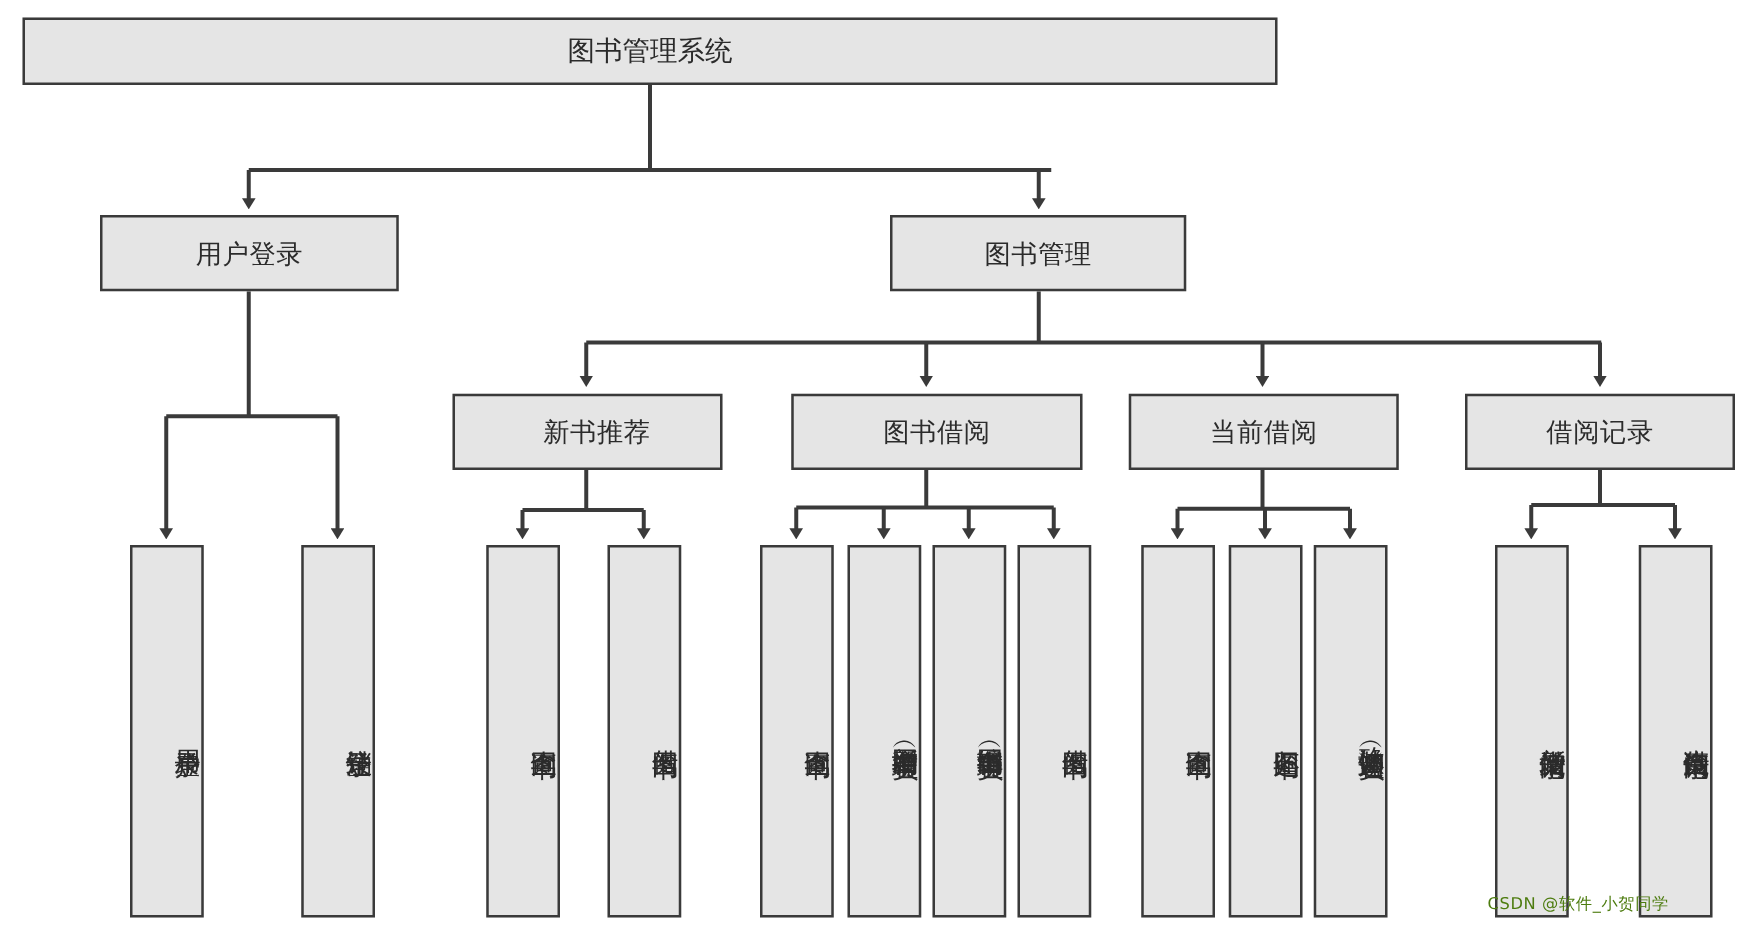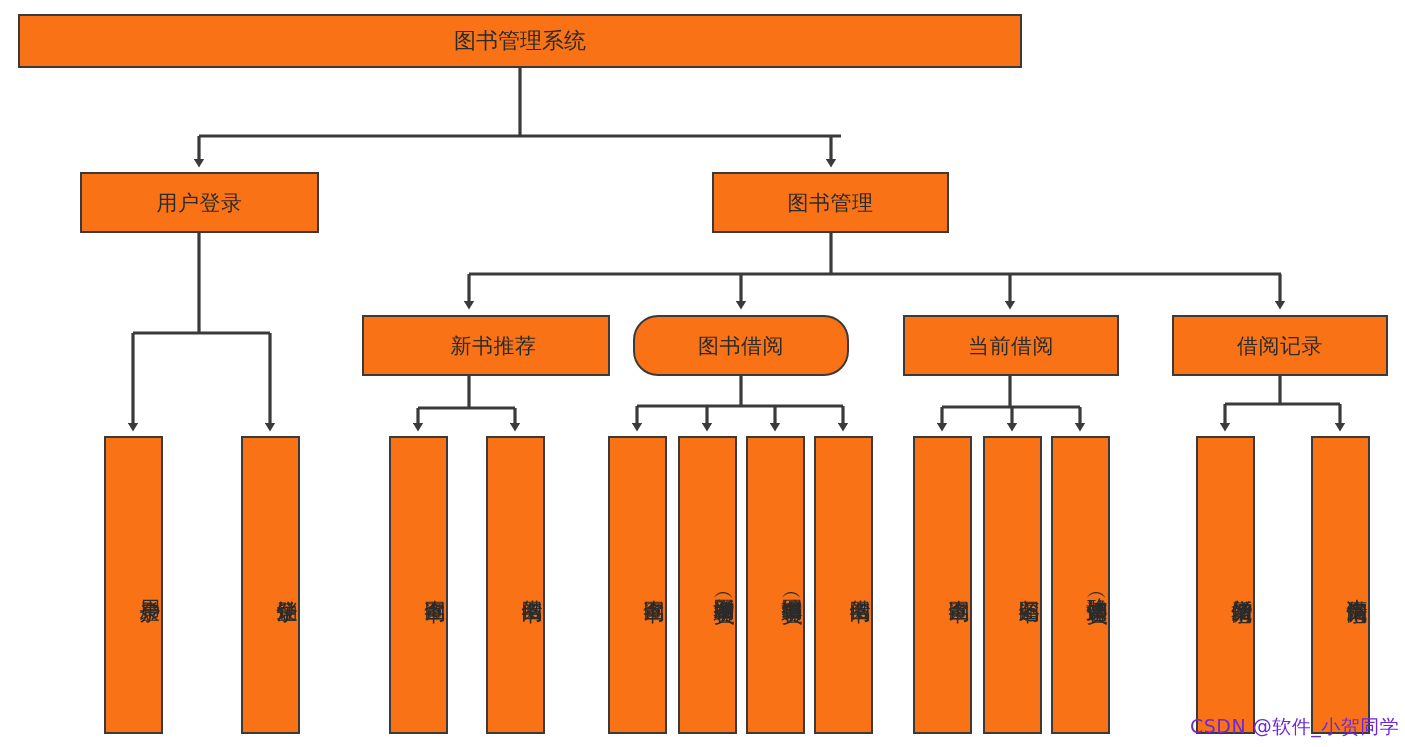--- a/index.html
+++ b/index.html
@@ -20,21 +20,21 @@
     left: 0;
     top: 0;
     width: 1405px;
     height: 747px;
     pointer-events: none;
   }
   .node {
     position: absolute;
     box-sizing: border-box;
     border: 2px solid #3a3a3a;
-    background: #f97316;
+    background: #e5e5e5;
     display: flex;
     align-items: center;
     justify-content: center;
     color: #2b2b2b;
   }
   .node.h {
     font-size: 21px;
     letter-spacing: 0.5px;
   }
   .node.root {
@@ -52,22 +52,22 @@
     justify-content: center;
   }
   .node.v .vtxt {
     writing-mode: vertical-rl;
     text-orientation: upright;
     white-space: normal;
     text-align: center;
   }
   .watermark {
     position: absolute;
-    font-size: 19px;
-    color: #6d28d9;
+    font-size: 13px;
+    color: #4d7c0f;
     white-space: nowrap;
     letter-spacing: 0.5px;
   }
 </style>
 </head>
 <body>
 
 <div id="canvas">
 
   <svg id="wires" viewBox="0 0 1405 747" xmlns="http://www.w3.org/2000/svg">
@@ -125,25 +125,25 @@
   </div>
 
   <div class="node h" style="left:80px; top:172px; width:239px; height:61px;">
     <span>用户登录</span>
   </div>
 
   <div class="node h" style="left:712px; top:172px; width:237px; height:61px;">
     <span>图书管理</span>
   </div>
 
-  <div class="node h" style="left:362px; top:315px; width:248px; height:61px;padding-left:15px;">
+  <div class="node h" style="left:362px; top:315px; width:216px; height:61px;padding-left:15px;">
     <span>新书推荐</span>
   </div>
 
-  <div class="node h" style="left:633px; top:315px; width:216px; height:61px;border-radius:25px;">
+  <div class="node h" style="left:633px; top:315px; width:233px; height:61px;">
     <span>图书借阅</span>
   </div>
 
   <div class="node h" style="left:1172px; top:315px; width:216px; height:61px;">
     <span>借阅记录</span>
   </div>
 
   <div class="node h" style="left:903px; top:315px; width:216px; height:61px;">
     <span>当前借阅</span>
   </div>

